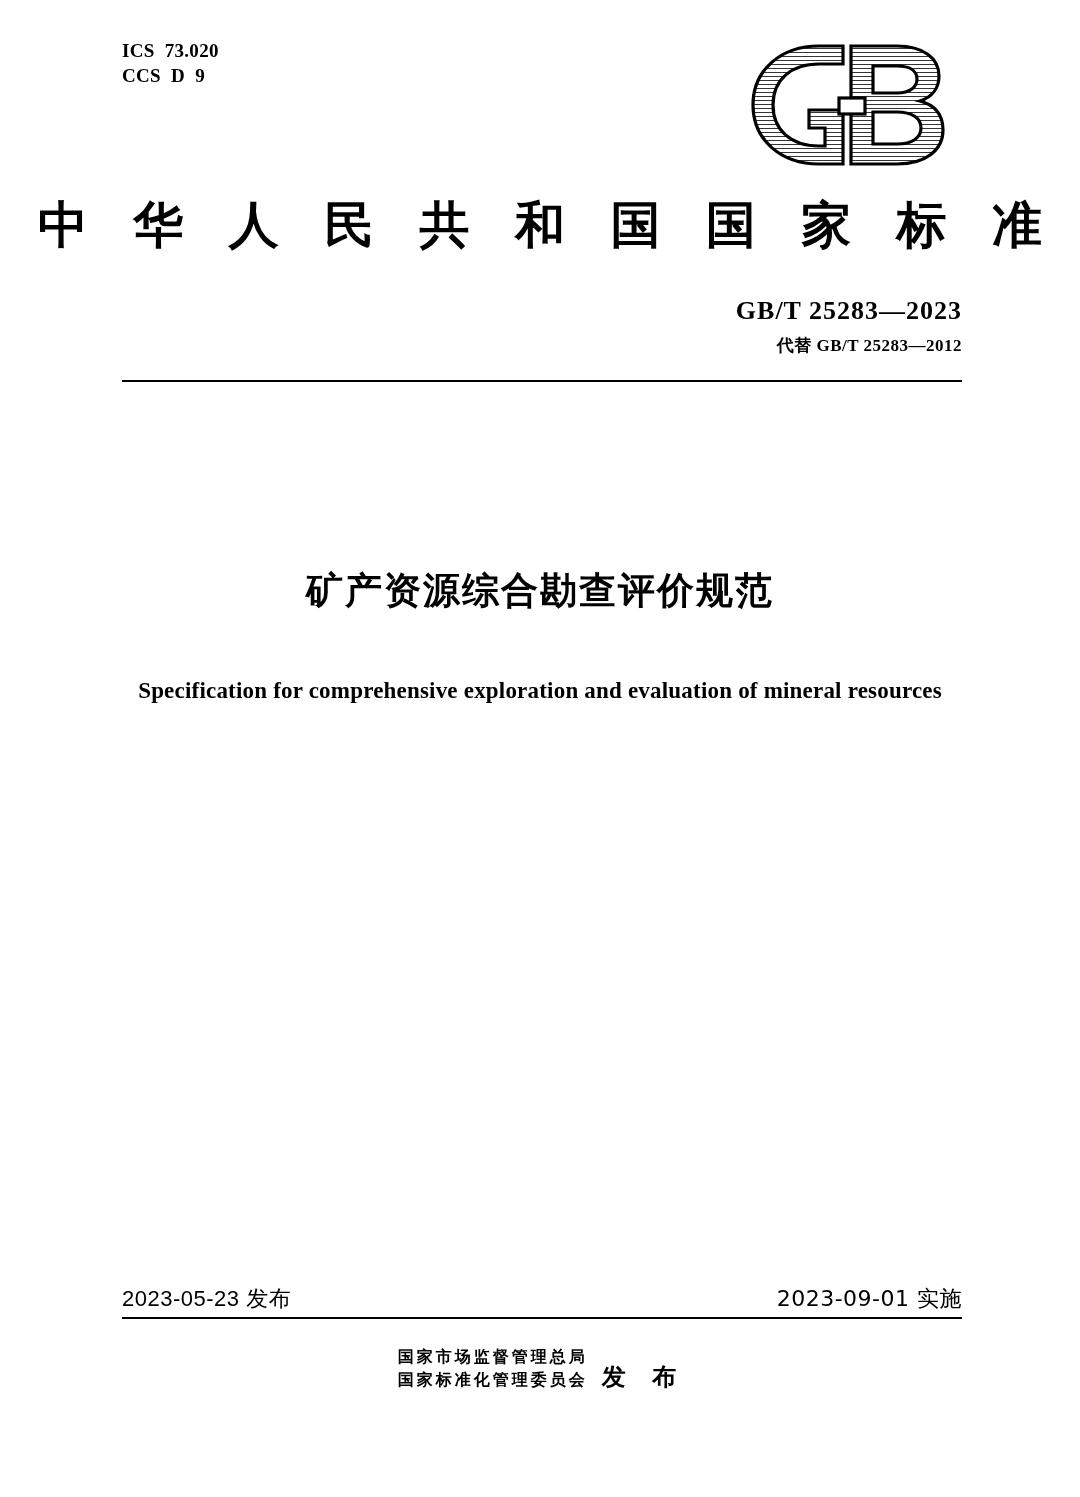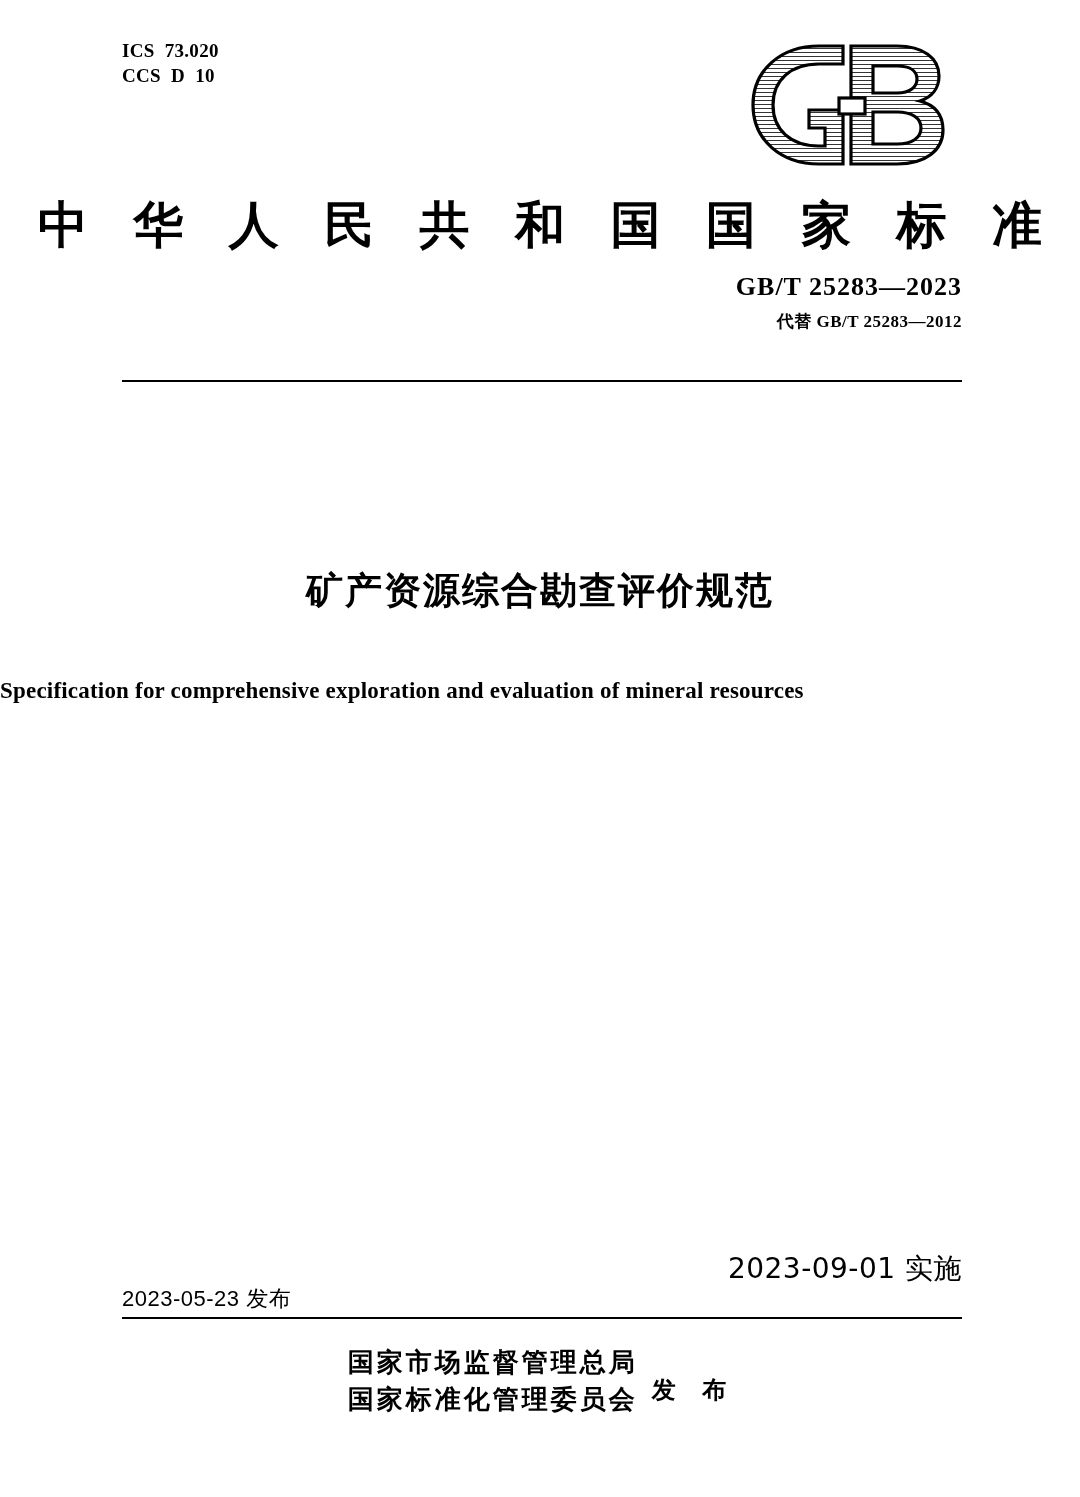--- a/index.html
+++ b/index.html
@@ -54,21 +54,21 @@
     font-size: 50px;
     letter-spacing: 14px;
     padding-left: 14px;
     white-space: nowrap;
   }
 
   
   .std-no {
     position: absolute;
     right: 118px;
-    top: 272px;
+    top: 296px;
     text-align: right;
     font-family: "Liberation Serif", serif;
   }
   .std-no .main {
     font-size: 26px;
     font-weight: bold;
     letter-spacing: 1px;
     white-space: nowrap;
   }
   .std-no .replace {
@@ -108,62 +108,63 @@
     font-weight: bold;
     font-size: 37px;
     letter-spacing: 2px;
     white-space: nowrap;
   }
   .title-en {
     position: absolute;
     left: 0;
     right: 0;
     top: 678px;
+    text-align: center;
     font-family: "Liberation Serif", serif;
     font-weight: bold;
     font-size: 23px;
     letter-spacing: 0.2px;
     white-space: nowrap;
   }
 
   
   .date-issue {
     position: absolute;
     left: 122px;
     top: 1284px;
     font-family: Liberation Sans, sans-serif;
     font-size: 22px;
     letter-spacing: 0.5px;
     white-space: nowrap;
   }
   .date-effective {
     position: absolute;
     right: 118px;
-    top: 1250px;
+    top: 1284px;
     font-family: "DejaVu Sans", sans-serif;
-    font-size: 28px;
+    font-size: 22px;
     letter-spacing: 0.5px;
     white-space: nowrap;
     text-align: right;
   }
 
   
   .publisher {
     position: absolute;
     left: 0;
     right: 0;
     top: 1345px;
     display: flex;
     justify-content: center;
     align-items: center;
   }
   .publisher-lines {
     font-family: Liberation Serif, serif;
     font-weight: bold;
-    font-size: 26px;
+    font-size: 16px;
     line-height: 1.42;
     letter-spacing: 3px;
     text-align: center;
     white-space: nowrap;
   }
   .publisher-action {
     font-family: Liberation Mono, monospace;
     font-weight: bold;
     font-size: 24px;
     letter-spacing: 6px;
@@ -172,21 +173,21 @@
     white-space: nowrap;
   }
 </style>
 </head>
 <body>
 
 <div class="page">
 
   <div class="codes">
     <div class="row">ICS  73.020</div>
-    <div class="row">CCS  D  10</div>
+    <div class="row">CCS  D  9</div>
   </div>
 
   <div class="gb-logo">
     <svg viewBox="0 0 215 130" width="215" height="130" aria-hidden="true">
       <defs>
         <pattern id="hatch" width="4" height="4" patternUnits="userSpaceOnUse" patternTransform="rotate(90)">
           <rect width="4" height="4" fill="#ffffff"></rect>
           <line x1="0" y1="0" x2="0" y2="4" stroke="#000000" stroke-width="1.6"></line>
         </pattern>
       </defs>

